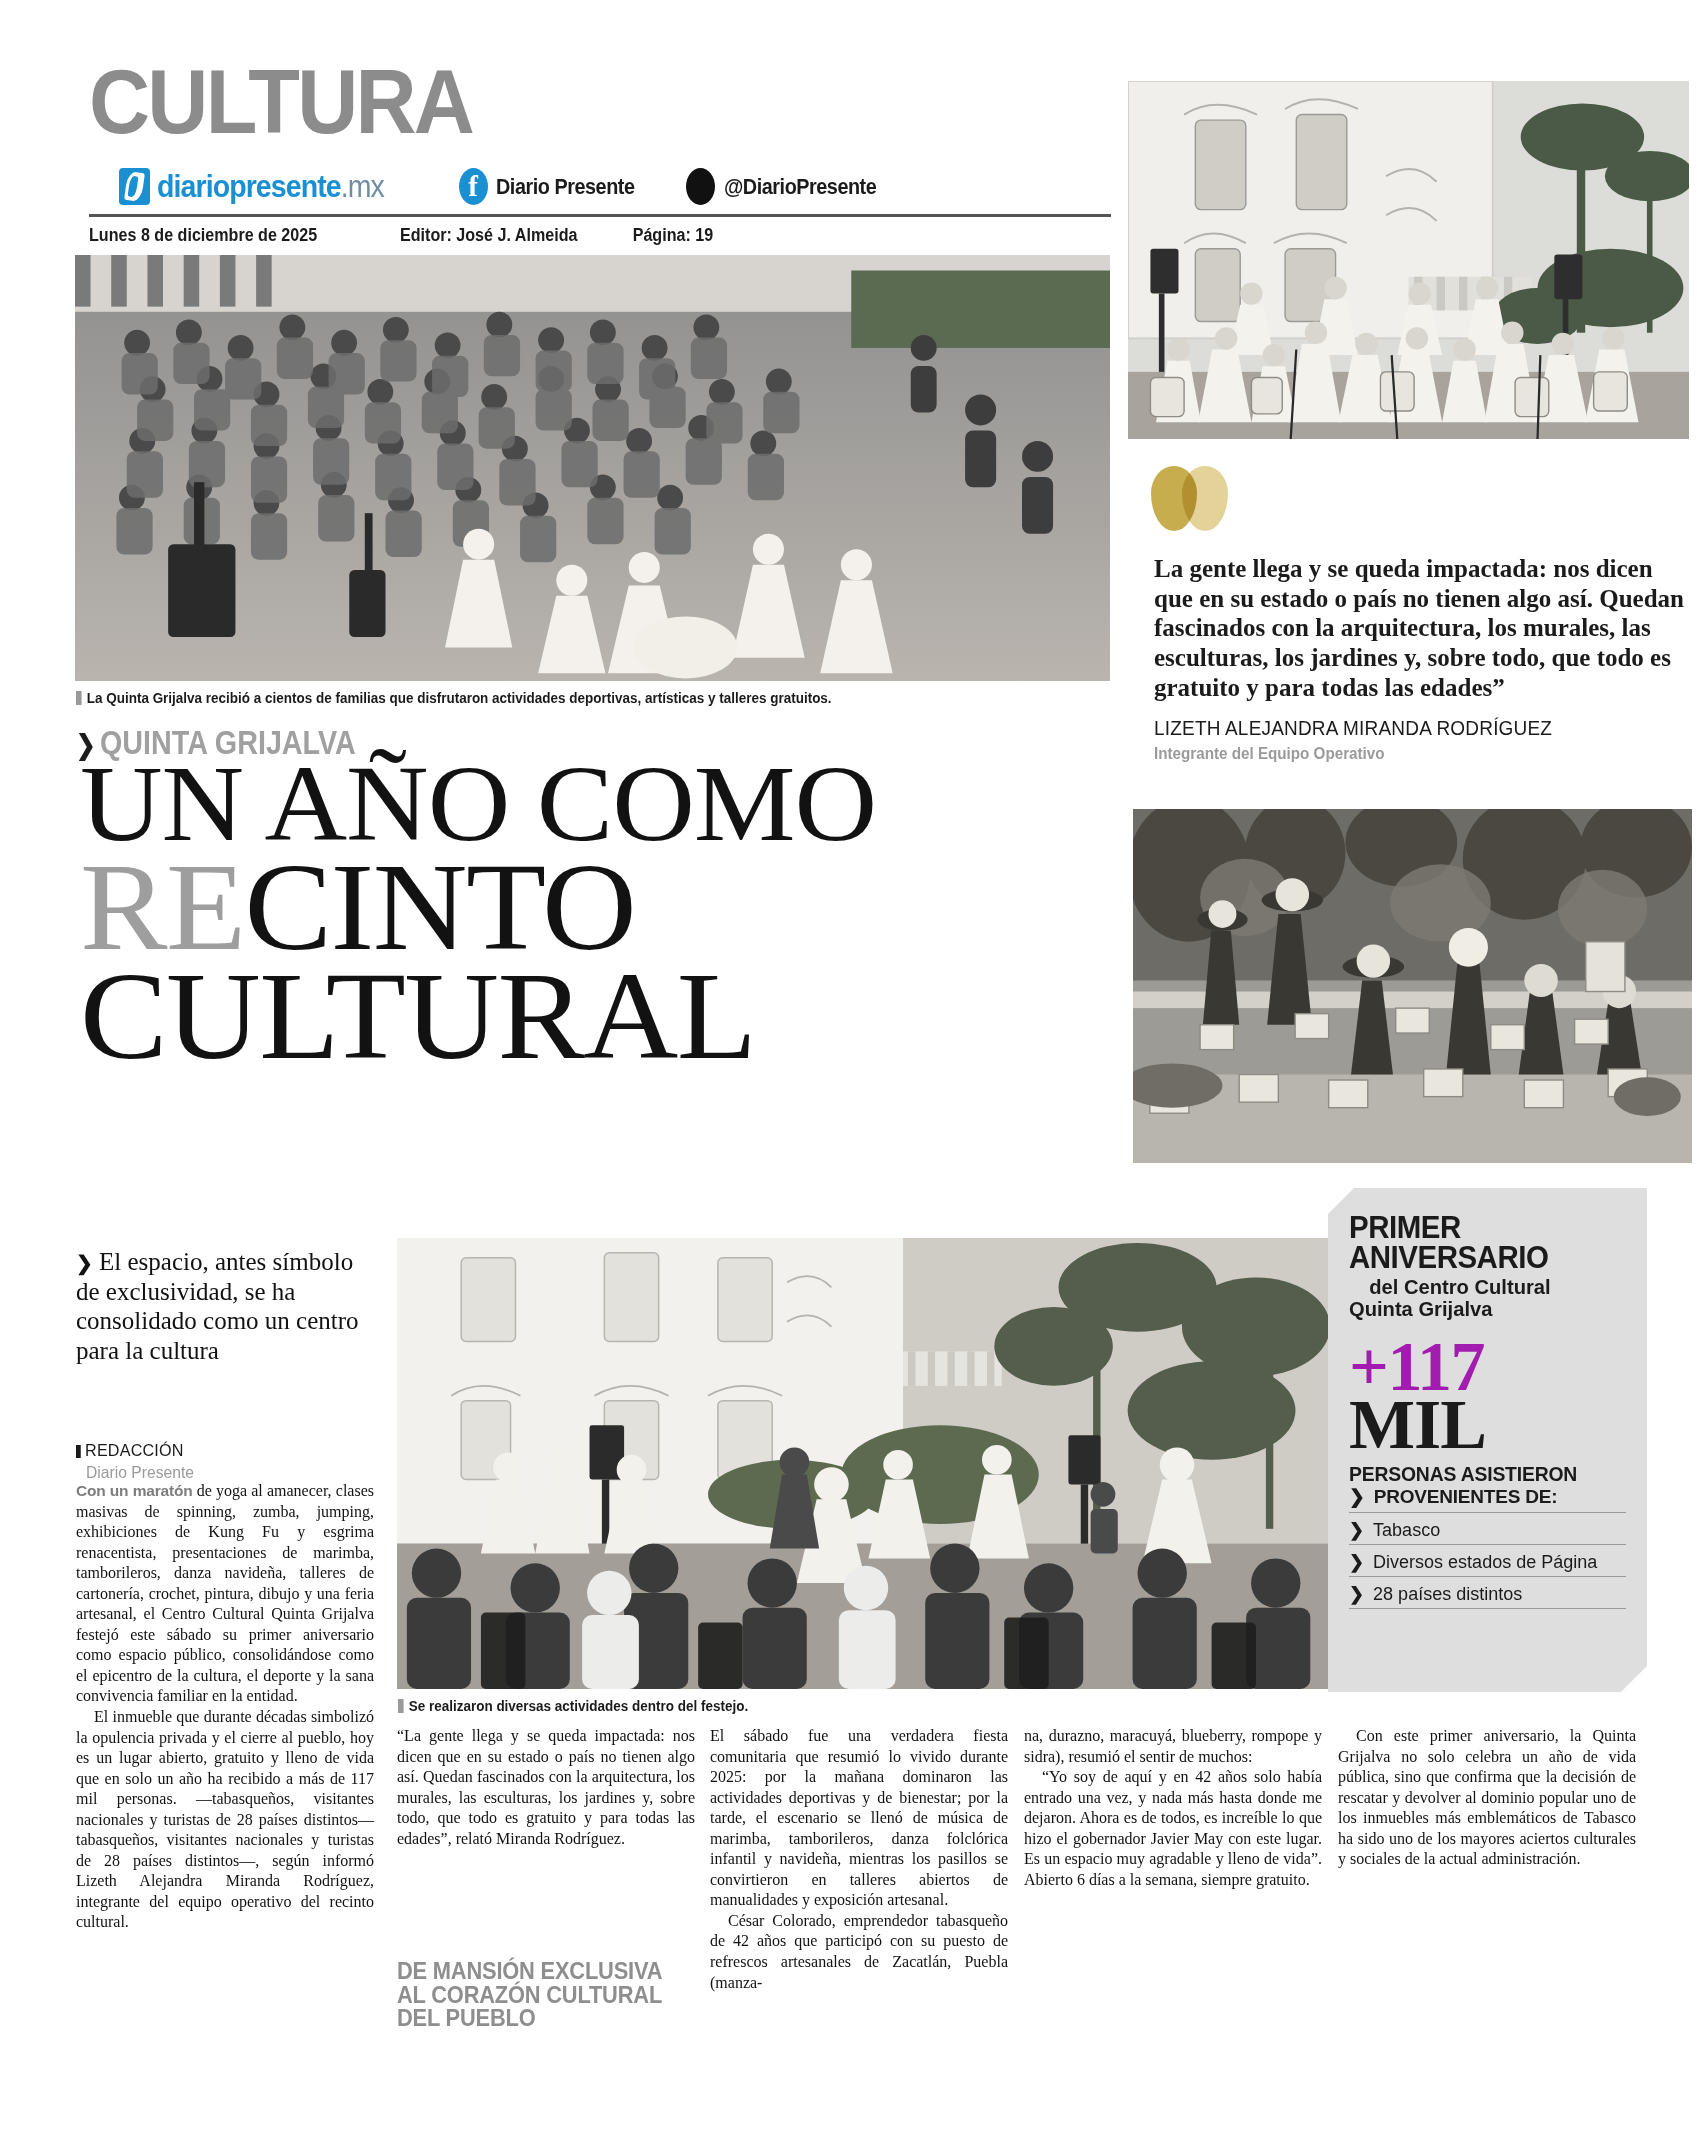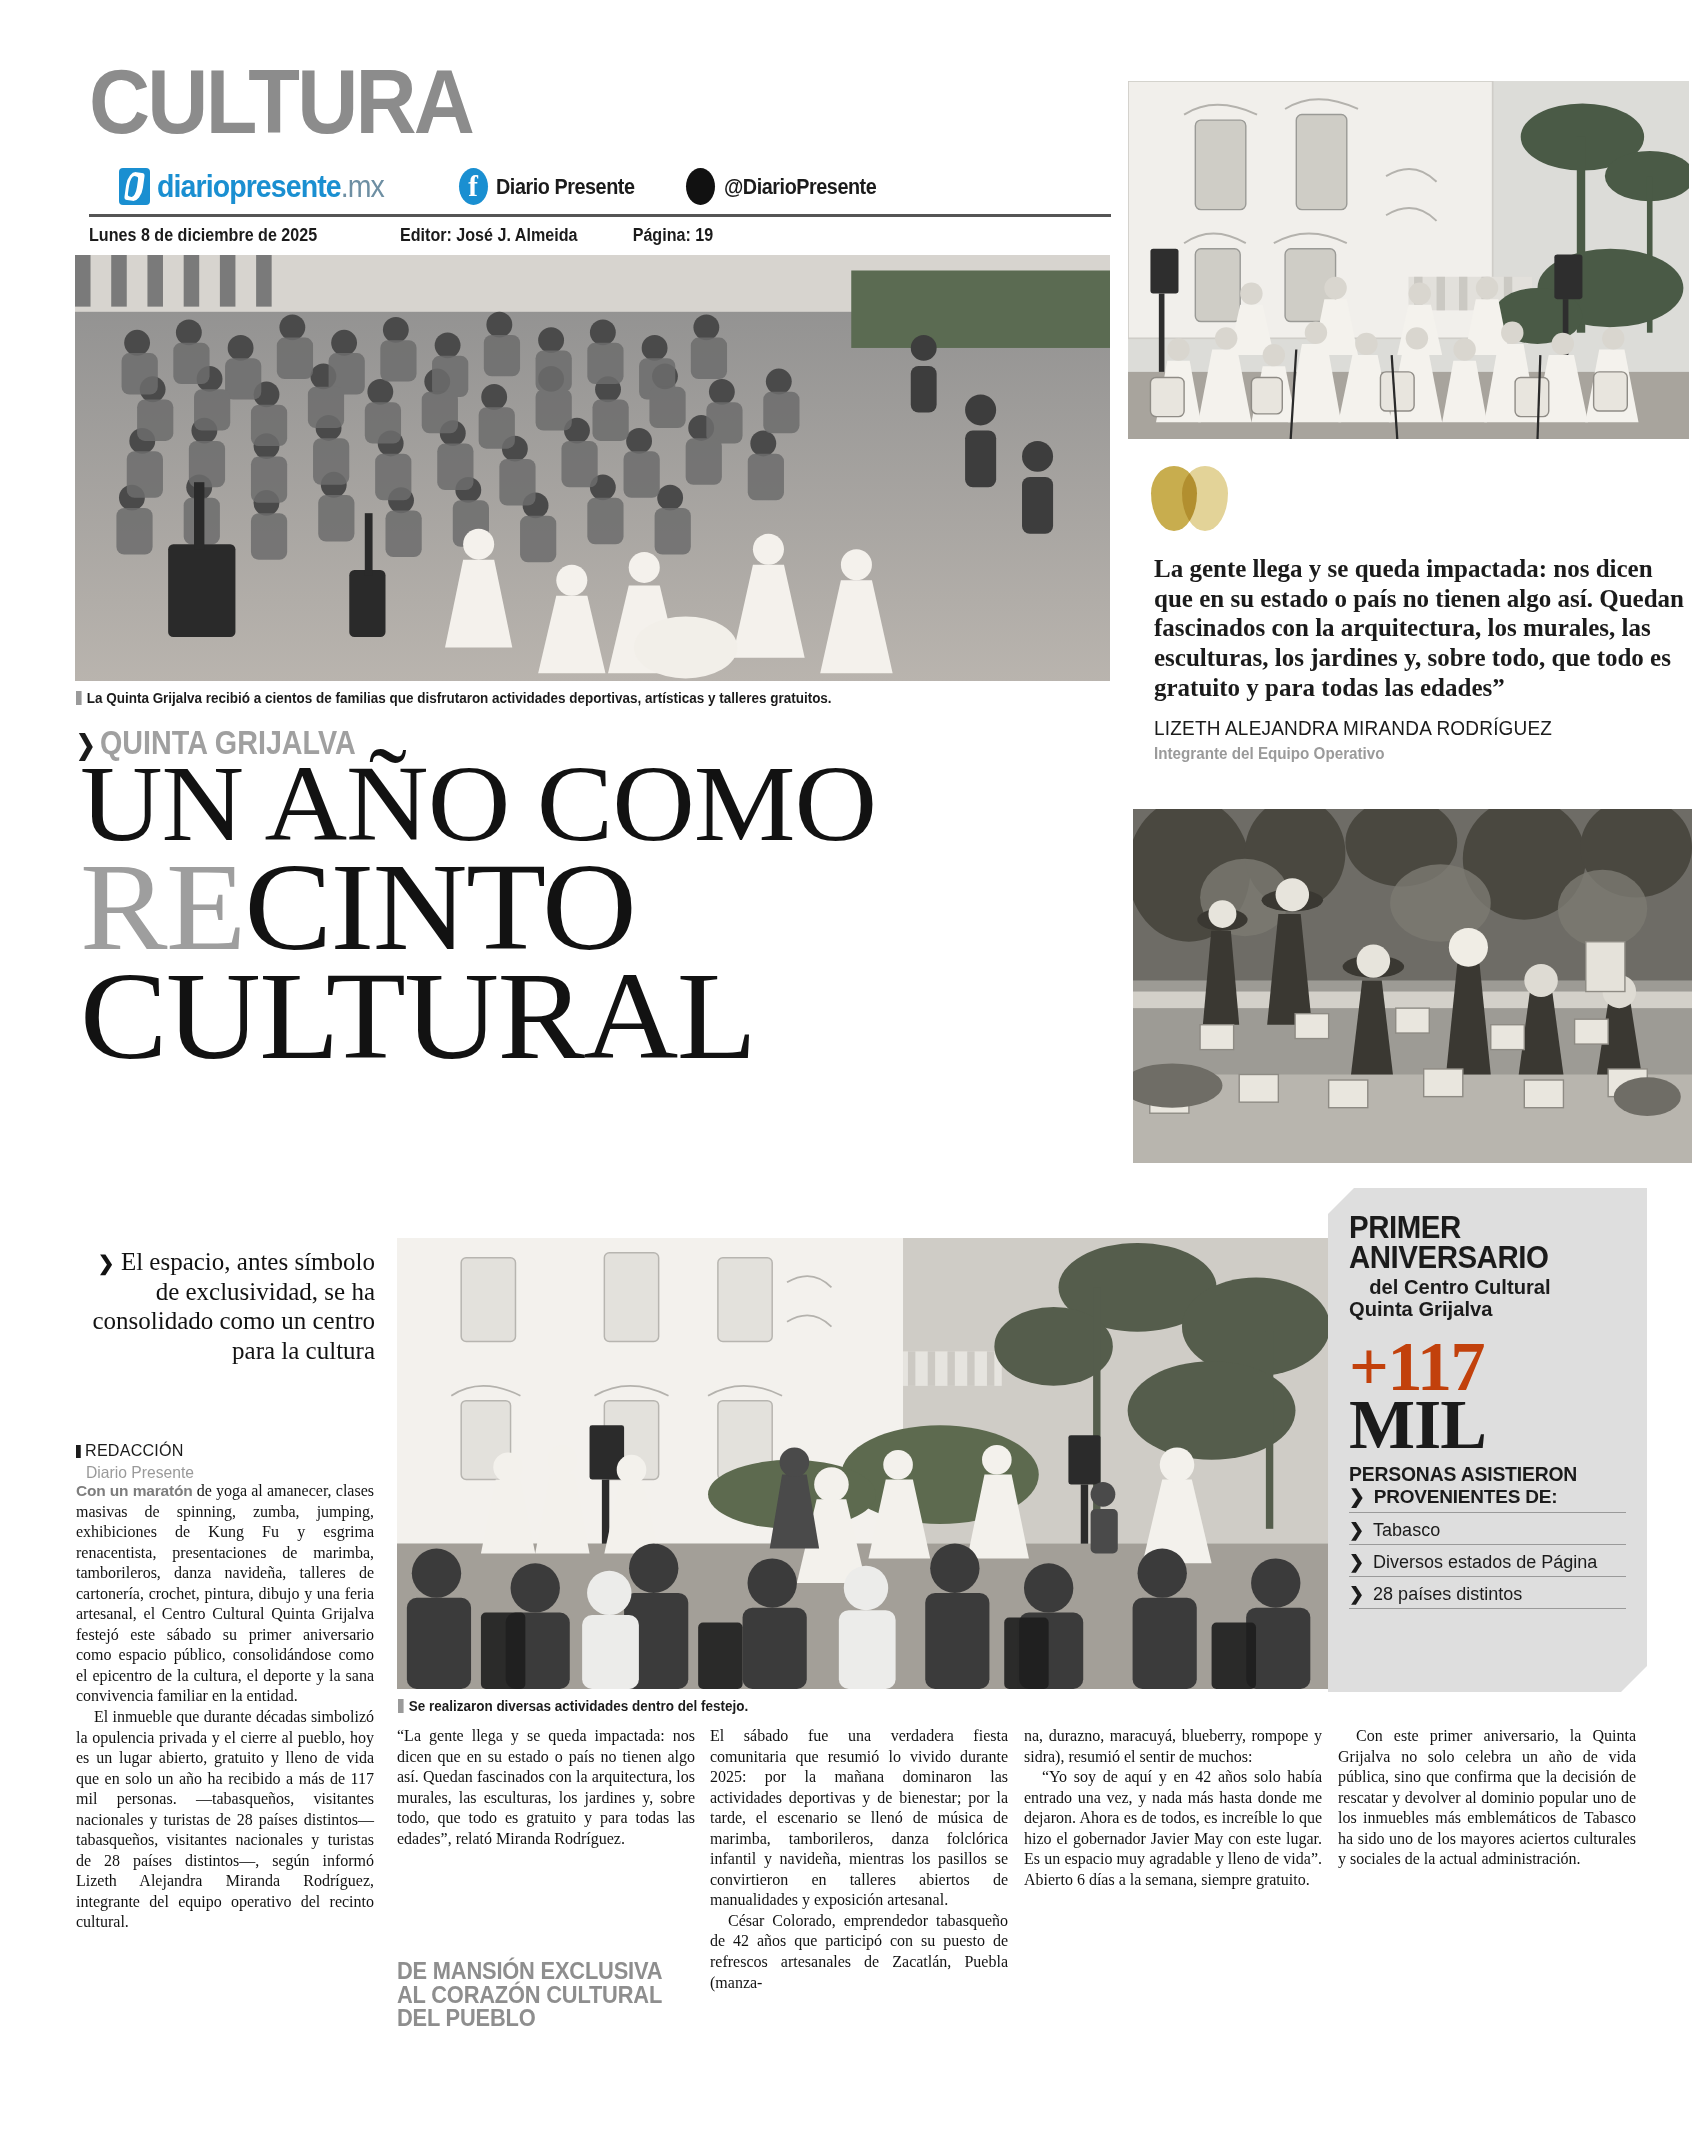--- a/index.html
+++ b/index.html
@@ -120,21 +120,21 @@
   #hl1 { font-size: 108px; color:#121212; transform: scaleX(1.06); letter-spacing:-1px; }
   #hl2 { font-size: 125px; transform: scaleX(1.05); letter-spacing:-1.5px; margin-top: 3px; }
   #hl2 .g { color:#9e9e9e; }
   #hl2 .d { color:#121212; }
   #hl3 { font-size: 125px; color:#121212; transform: scaleX(1.05); letter-spacing:-1.5px; margin-top: 2px;}
 
   
   .deck {
     position:absolute; left:76px; top:1247px; width:299px;
     font-family:"Liberation Serif", serif;
-    font-size: 25px; line-height:1.18; font-weight:400; color:#121212;text-align:right;
+    font-size: 25px; line-height:1.18; font-weight:400; color:#121212;
   }
   .deck .arrow { font-family:"Liberation Sans", sans-serif; font-weight:700; font-size:20px; }
 
   .byline {
     position:absolute; left:76px; top:1441px; width:299px;
   }
   .byline .bl1 { font-size: 17px; font-weight:500; color:#1b1b1b; letter-spacing:0.2px;
                  transform: scaleX(0.95); transform-origin:left top; }
   .byline .bl1 .bul { display:inline-block; width:4.5px; height:13px; background:#1b1b1b;
                       margin-right:5px; vertical-align:-1.5px; }
@@ -211,21 +211,21 @@
   }
   .sb-sub {
     font-size: 21px; font-weight:700; color:#1b1b1b; line-height:1.08;
     margin-top: 3px;
     transform: scaleX(0.96); transform-origin:left top;
   }
   .sb-sub .ind { margin-left: 21px; }
   .sb-big {
     font-family:"Liberation Serif", serif;
     font-weight: 700;
-    font-size: 70px; line-height:0.82; color:#c2410c;
+    font-size: 70px; line-height:0.82; color:#a21caf;
     margin-top: 17px; letter-spacing:-1.5px;
   }
   .sb-big2 { font-family:"Liberation Serif", serif; font-weight:700;
              font-size: 70px; line-height:0.86; color:#1b1b1b; letter-spacing:-1px;}
   .sb-assist {
     font-size: 20.4px; font-weight:800; color:#1b1b1b; margin-top: 8px;
     letter-spacing:-0.2px;
     transform: scaleX(0.95); transform-origin:left top;
   }
   .sb-list { }

